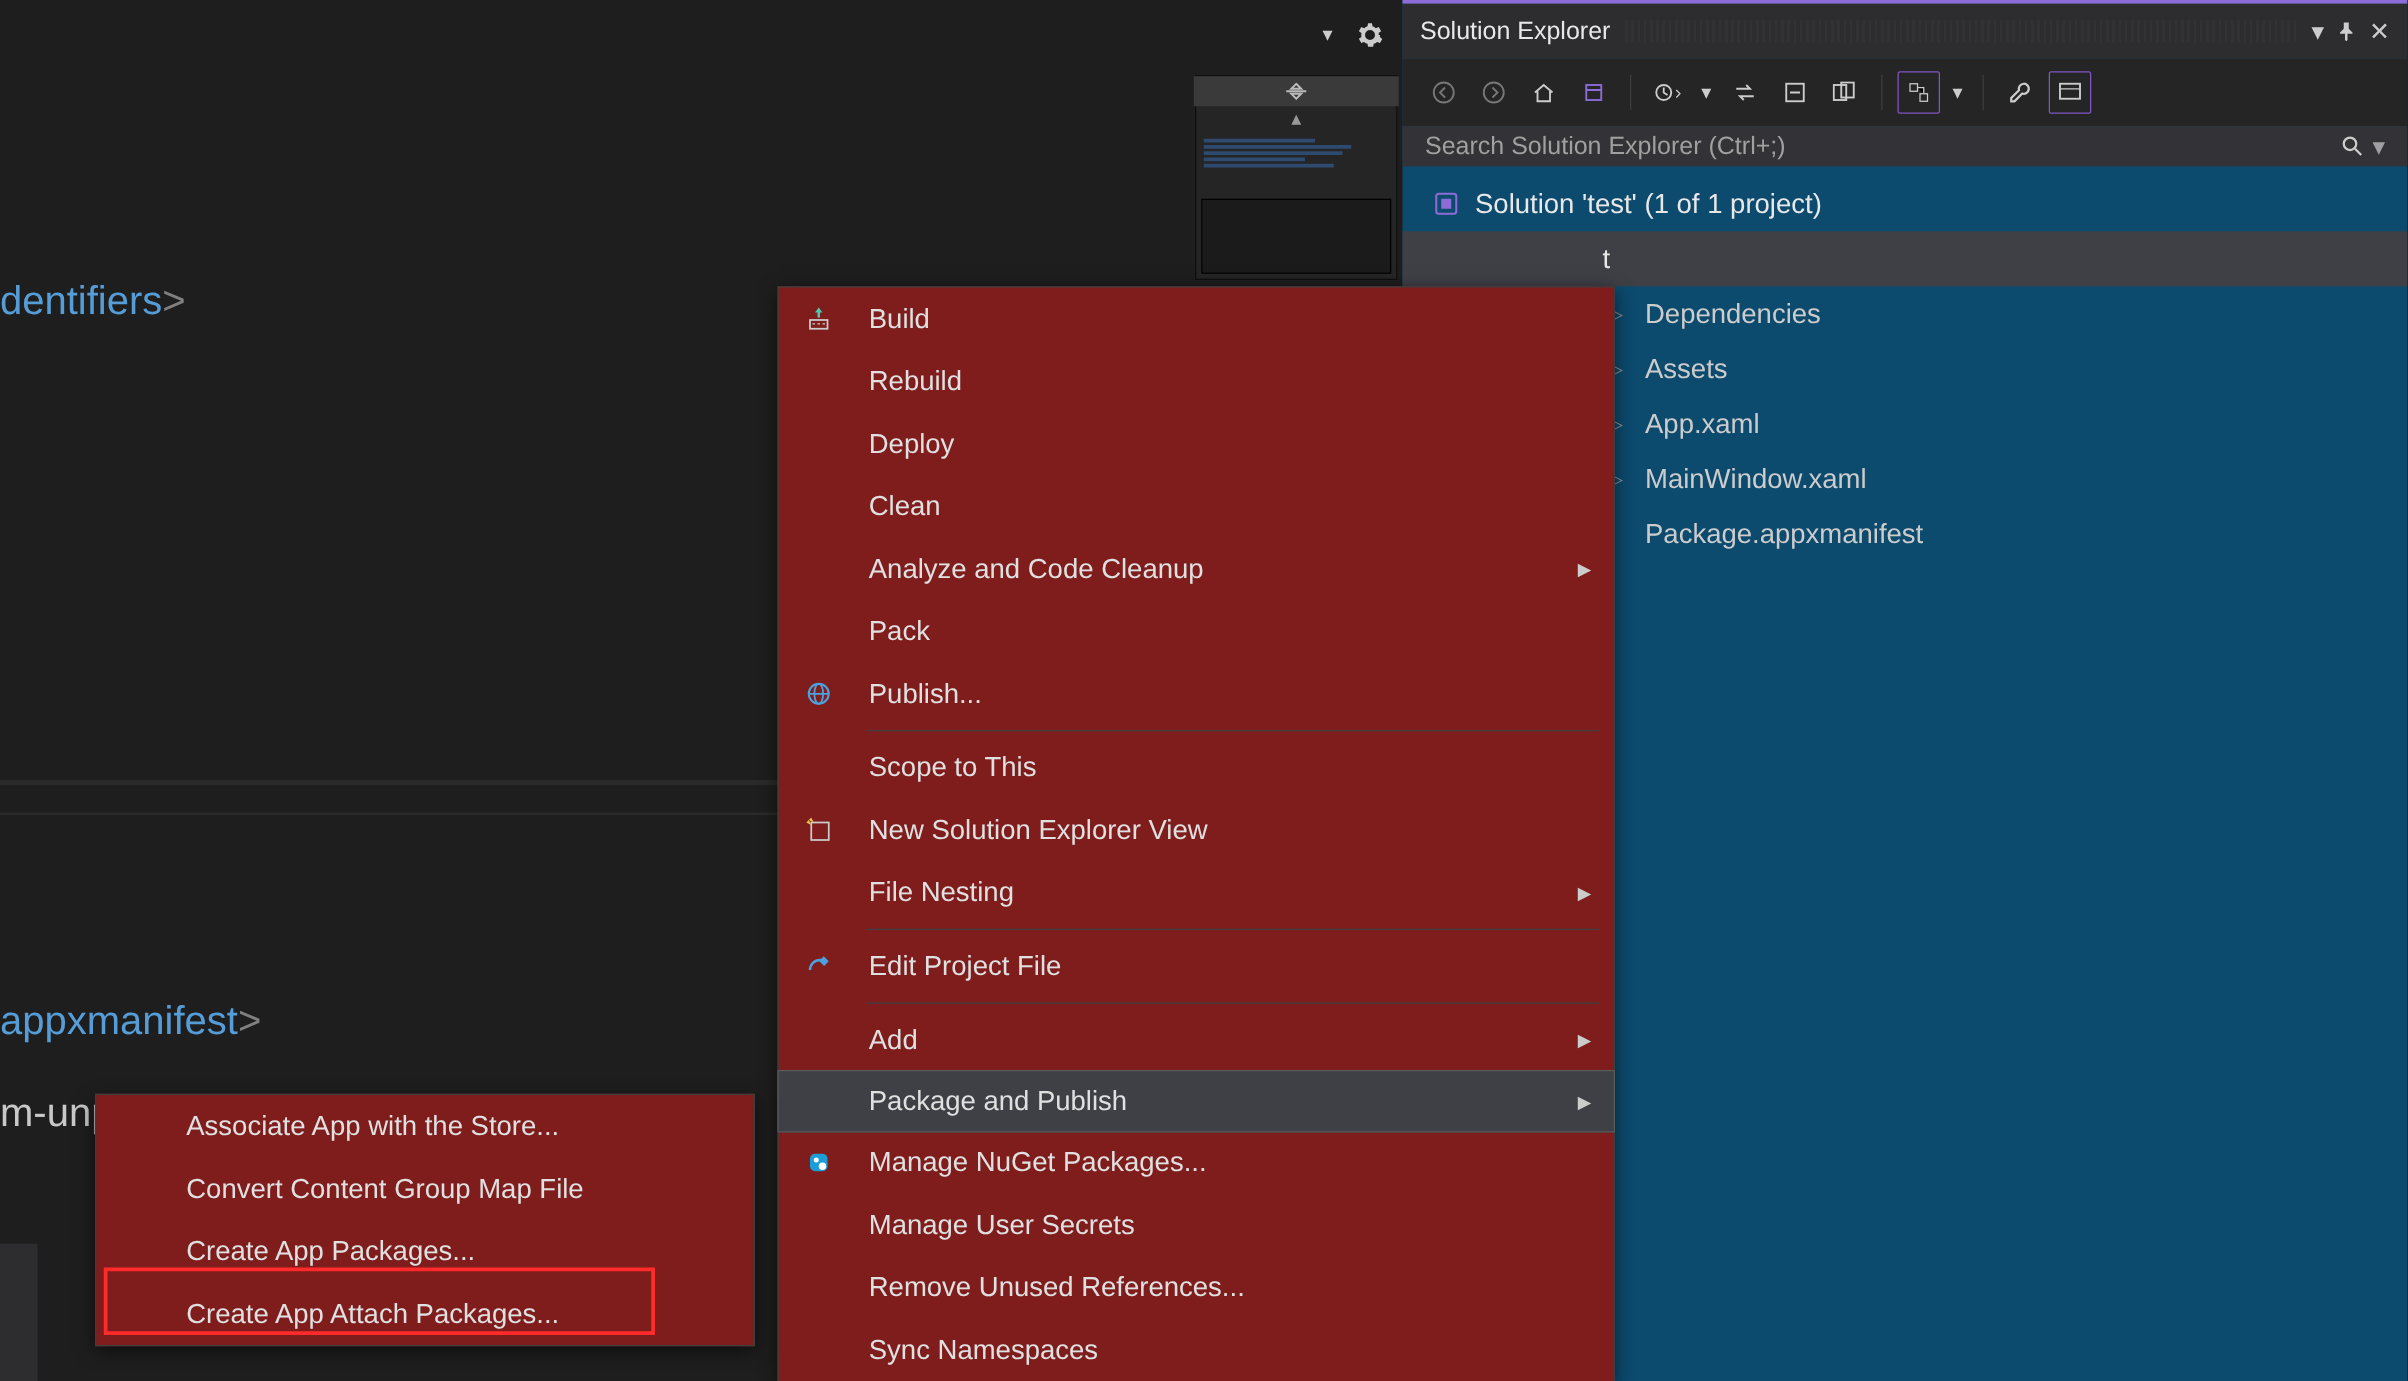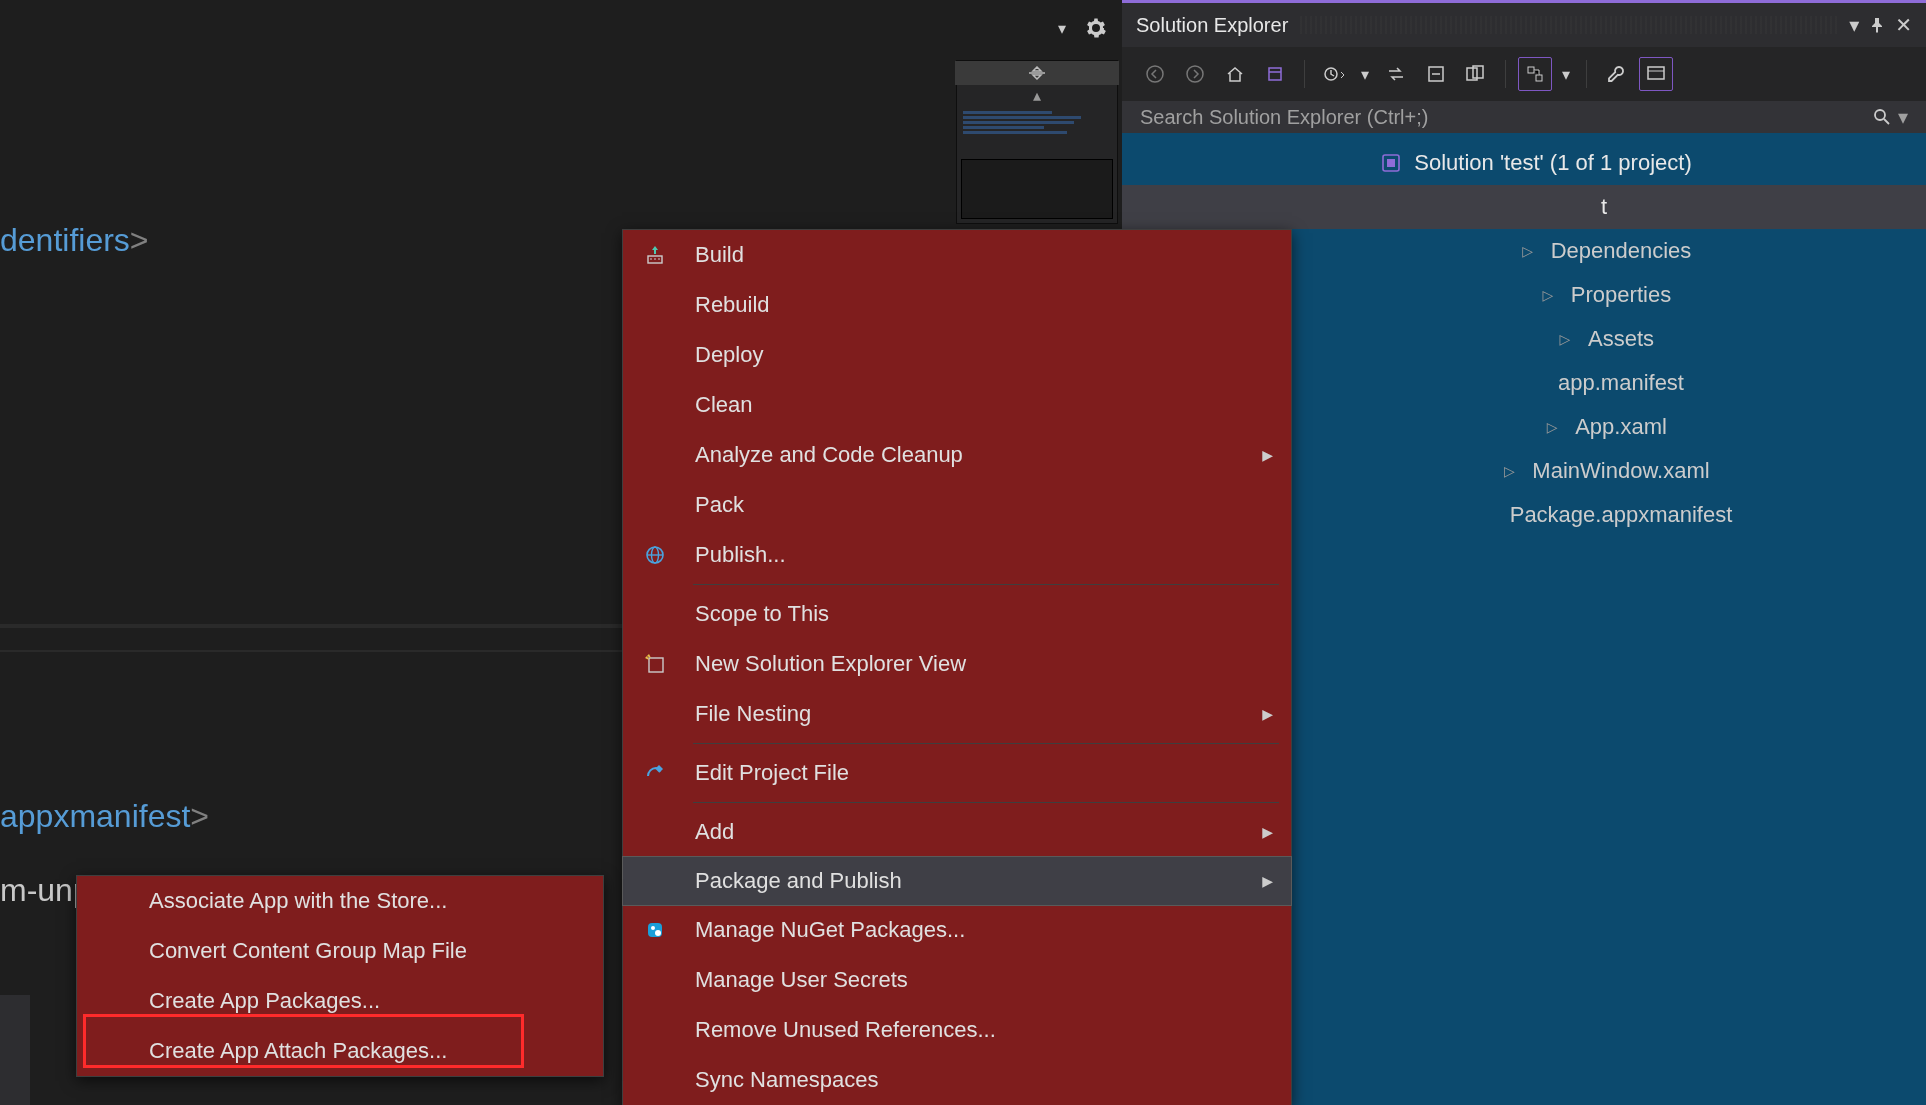--- a/index.html
+++ b/index.html
@@ -31,21 +31,21 @@
 .se-title .wc { margin-left: 10px; color:#cccccc; cursor:pointer; display:flex; align-items:center; }
 .se-toolbar { height: 54px; background: #252526; display: flex; align-items: center; padding: 0 16px; gap: 6px; }
 .tb-btn { width: 34px; height: 34px; display:flex; align-items:center; justify-content:center; cursor:pointer; color:#cccccc; border-radius:2px; position:relative; }
 .tb-btn.purple-box { border:1px solid #7e57c2; }
 .tb-btn.accent { color:#8e6cd8; }
 .tb-sep { width:1px; height:28px; background:#3e3e3e; margin:0 6px; }
 .se-search { height: 32px; background: #333337; display:flex; align-items:center; padding:0 18px; color:#a0a0a0; font-size:20px; }
 .se-search .spacer { flex:1 }
 .se-search .key-ico { display:flex; align-items:center; gap:6px; }
 .tree { padding: 8px 0; font-size: 22px; }
-.tree-row { display:flex; align-items:center; height: 44px; padding-left: 24px; gap: 12px; color:#e8e8e8; cursor:pointer;justify-content:center; }
+.tree-row { display:flex; align-items:center; height: 44px; padding-left: 24px; gap: 12px; color:#e8e8e8; cursor:pointer; }
 .tree-row .indent2 { width: 124px; }
 .tree-row.sel { background:#3f3f46; }
 .tree-row.sub { color:#cccccc; }
 .tree-ico { width:22px; height:22px; display:inline-flex; align-items:center; justify-content:center; }
 .caret-right::before { content:'▷'; color:#999; font-size:14px; }
 
 .ctx-menu { position:absolute; background:#7f1d1d; border:1px solid #3e3e3e; box-shadow:0 4px 14px rgba(0,0,0,.6); }
 .ctx-main { left: 622px; top: 229px; width: 670px; }
 .ctx-sub { left: 76px; top: 875px; width: 528px; }
 .ctx-row { display:flex; align-items:center; height:50px; padding:0 18px 0 72px; font-size:22px; color:#e0e0e0; position:relative; cursor:pointer; }
@@ -218,31 +218,21 @@
     </div>
     <div id="tree-items">
         <div class="tree-row sub">
           <span class="indent2"></span>
           <span class="tree-ico caret-right"></span>
           <span>Dependencies</span>
         </div>
         <div class="tree-row sub">
           <span class="indent2"></span>
           <span class="tree-ico caret-right"></span>
-          <span>Properties</span>
-        </div>
-        <div class="tree-row sub">
-          <span class="indent2"></span>
-          <span class="tree-ico caret-right"></span>
           <span>Assets</span>
-        </div>
-        <div class="tree-row sub">
-          <span class="indent2"></span>
-          <span class="tree-ico"></span>
-          <span>app.manifest</span>
         </div>
         <div class="tree-row sub">
           <span class="indent2"></span>
           <span class="tree-ico caret-right"></span>
           <span>App.xaml</span>
         </div>
         <div class="tree-row sub">
           <span class="indent2"></span>
           <span class="tree-ico caret-right"></span>
           <span>MainWindow.xaml</span>

